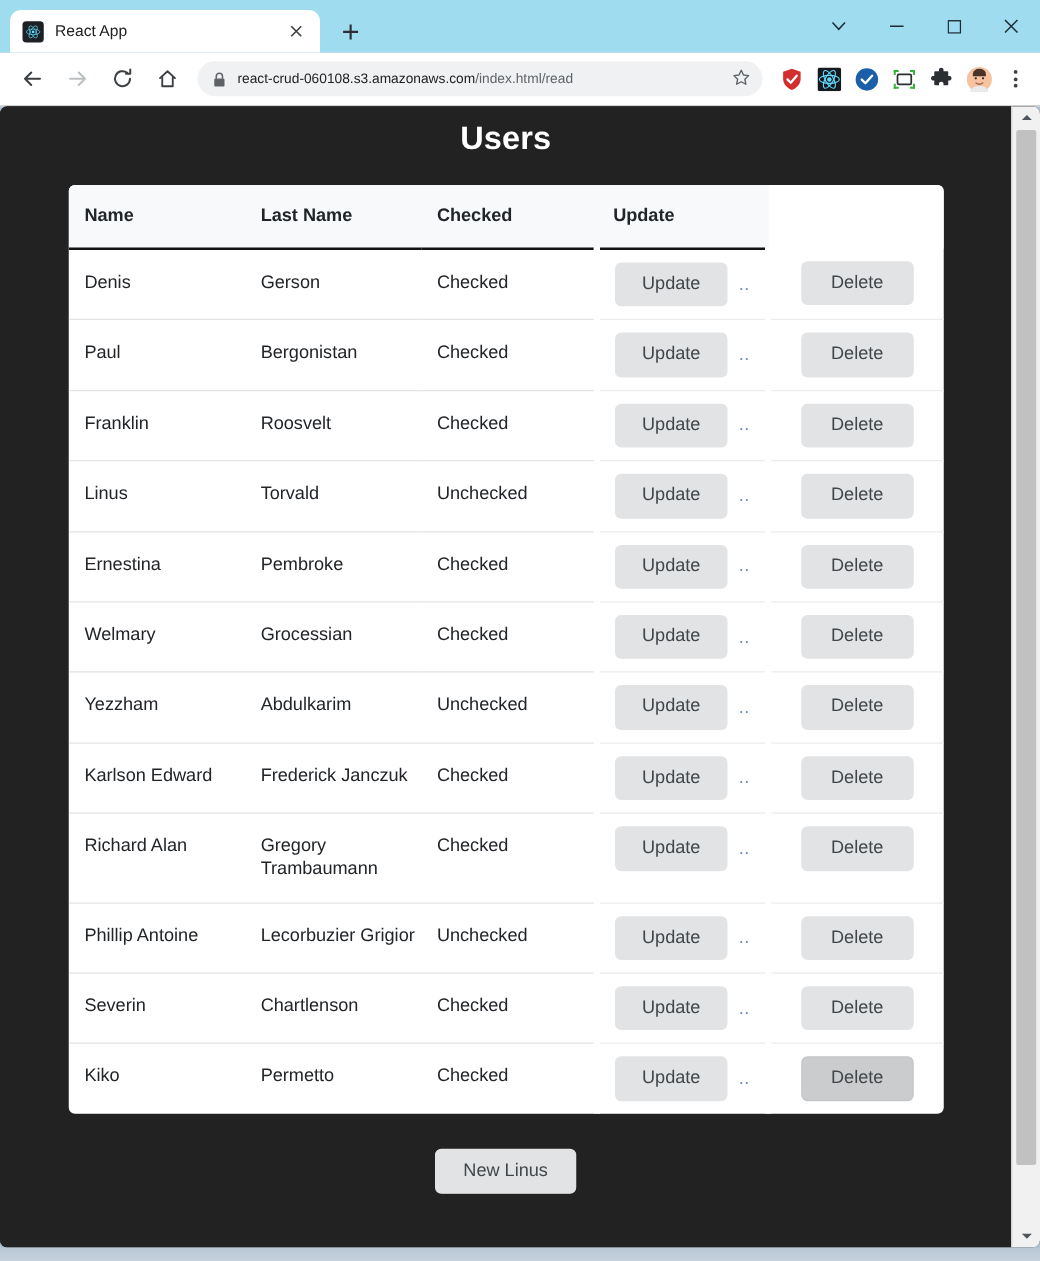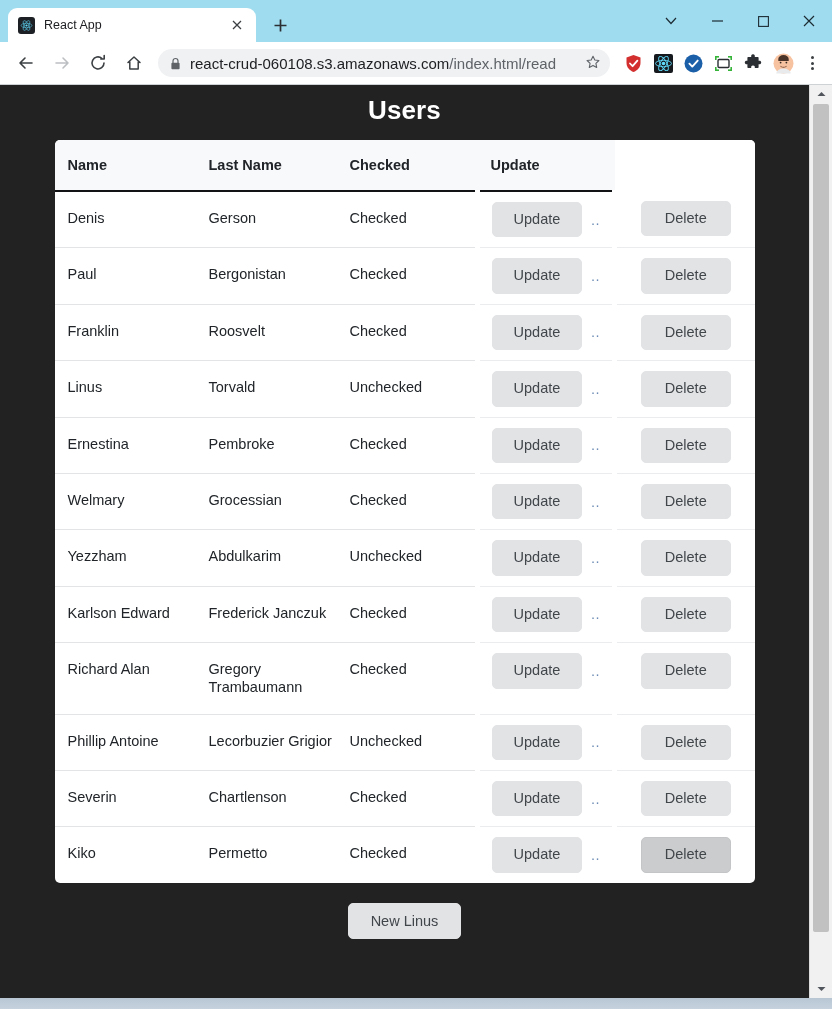--- a/index.html
+++ b/index.html
@@ -71,55 +71,56 @@
     color: #3c4043; flex: 0 0 auto;
   }
   .navbtn.disabled { color: #bcbfc2; }
   .omnibox {
     flex: 1 1 auto; height: 28px; background: #eff1f3;
     border-radius: 14px; display: flex; align-items: center;
     margin: 0 8px 0 6px; padding: 0 10px 0 12px; min-width: 0;
   }
   .lock { flex: 0 0 auto; margin-right: 9px; display: flex; }
   .url {
-    flex: 1 1 auto; font-size: 15px; color: #202124;
+    flex: 1 1 auto; font-size: 11px; color: #202124;
     white-space: nowrap; overflow: hidden; text-overflow: ellipsis;
   }
   .url .path { color: #5f6368; }
   .star { flex: 0 0 auto; color: #5f6368; font-size: 14px; margin-left: 6px; }
   .ext { width: 26px; height: 26px; margin: 0 2px; flex: 0 0 auto;
         display: flex; align-items: center; justify-content: center; }
   .kebab { width: 24px; height: 26px; flex: 0 0 auto;
         display: flex; flex-direction: column; align-items: center;
         justify-content: center; gap: 2.5px; margin-left: 2px; }
   .kebab i { width: 3px; height: 3px; border-radius: 50%; background: #3c4043; display:block; }
 
   
   .viewport {
     position: absolute; left: 0; top: 85px;
     width: 832px; height: 913px;
     background: #222222;
     overflow: hidden;
+    border-radius: 6px;
   }
   .content {
     width: 809px; height: 913px;
     background: #222222;
     position: relative;
     padding-top: 0;
   }
   .page-title {
     text-align: center; color: #ffffff;
     font-size: 26px; font-weight: bold;
     padding: 10px 0 14px 0;
     letter-spacing: 0.1px;
   }
 
   
   .card {
-    margin: 0 auto; width: 700px;
+    margin: 8px auto; width: 700px;
     background: #ffffff; border-radius: 5px;
     overflow: hidden;
   }
   .tbl { width: 100%; border-collapse: collapse; table-layout: fixed; }
   .tbl col.c-name   { width: 141px; }
   .tbl col.c-last   { width: 141px; }
   .tbl col.c-check  { width: 141px; }
   .tbl col.c-upd    { width: 137px; }
   .tbl col.c-del    { width: 140px; }
 

